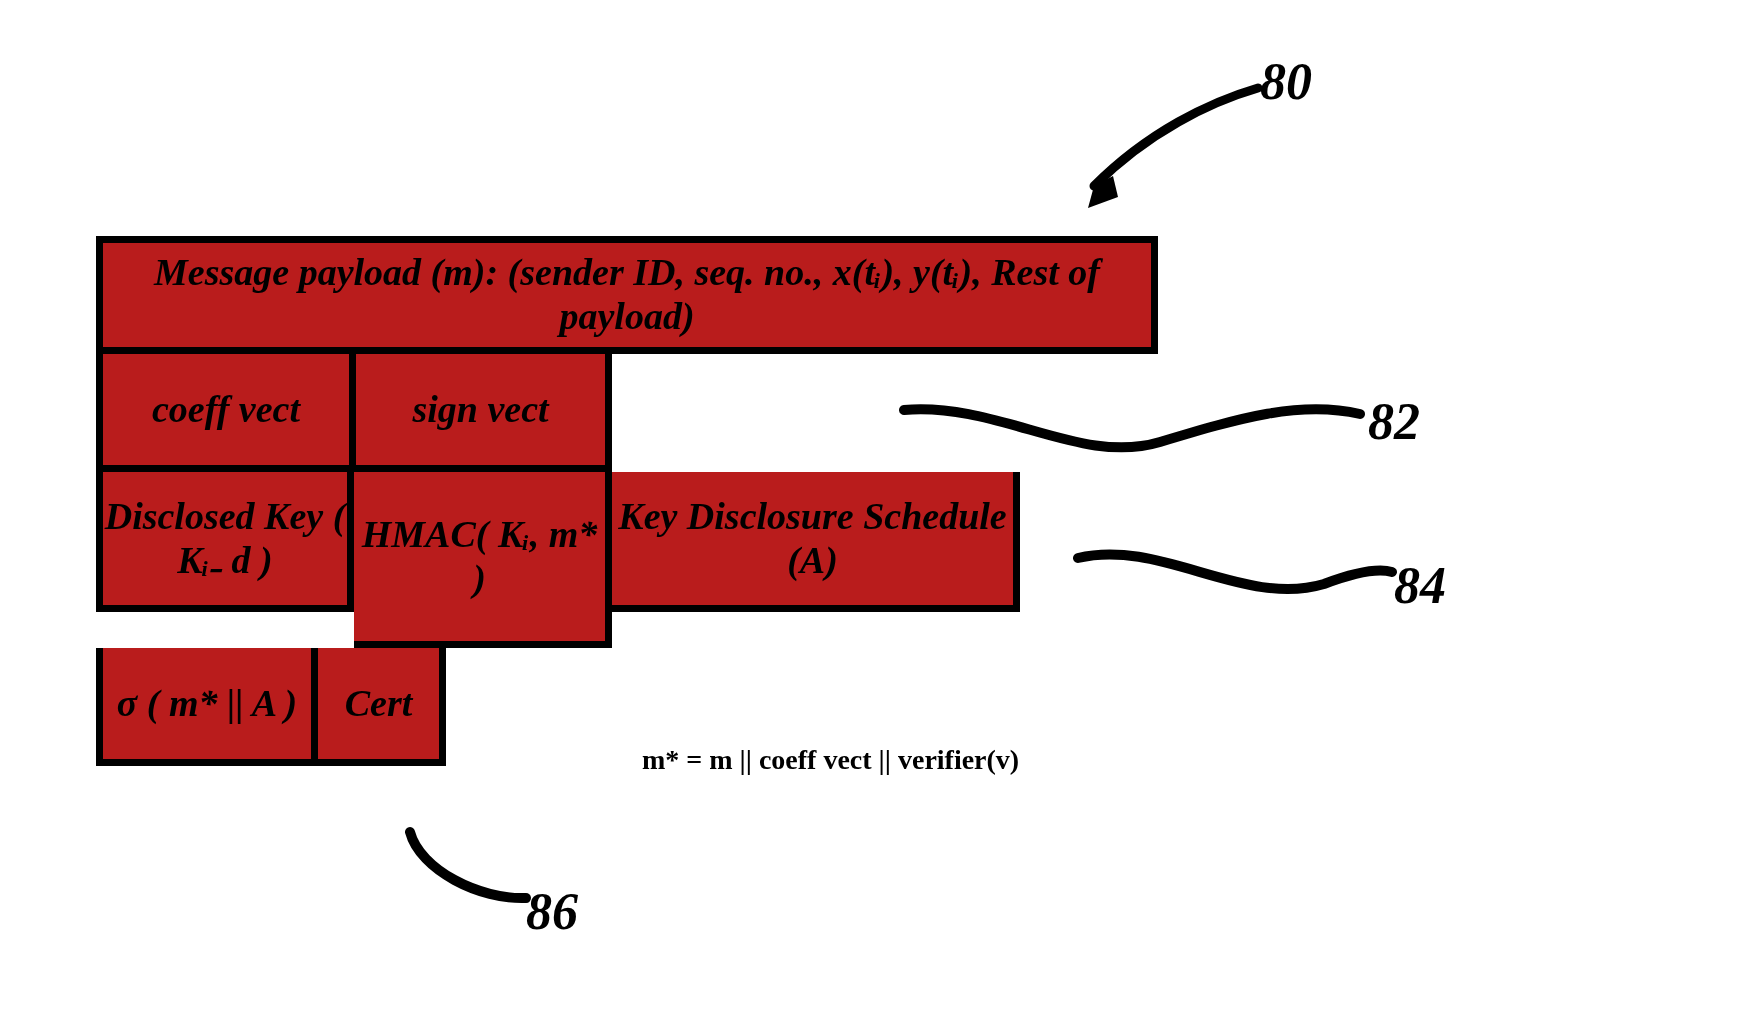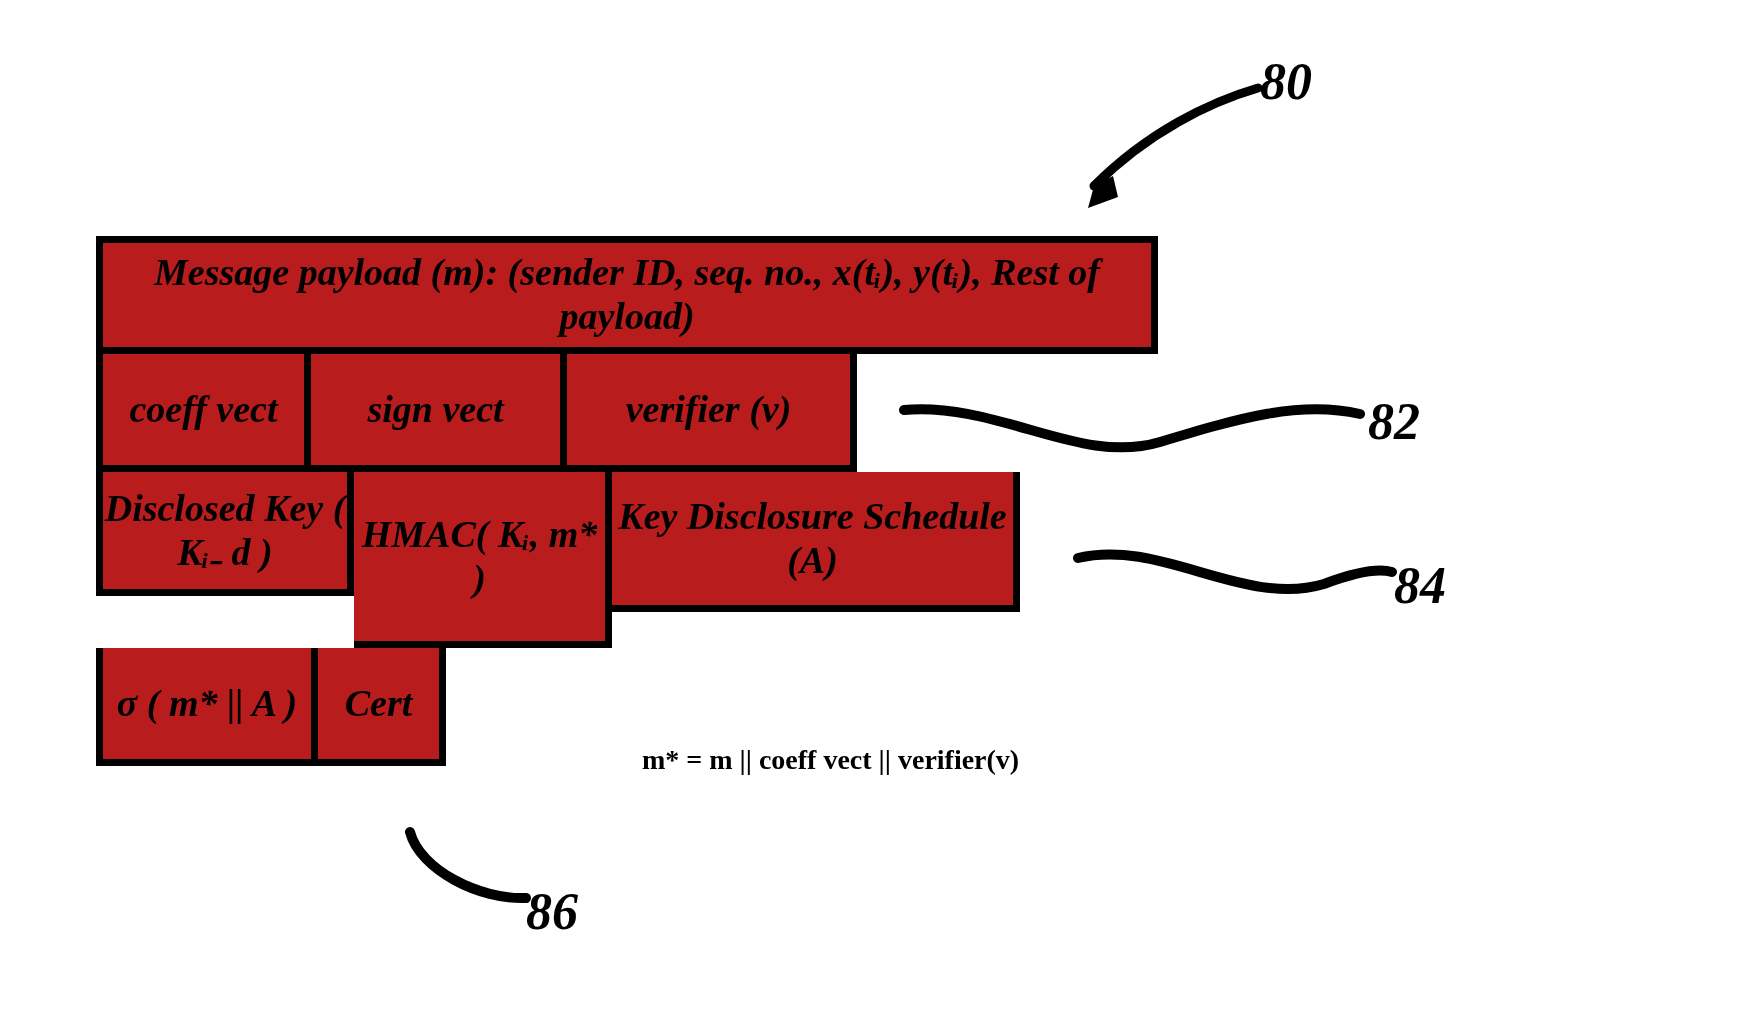--- a/index.html
+++ b/index.html
@@ -20,22 +20,22 @@
       font-style: italic;
       font-weight: bold;
       background: #b91c1c;
       line-height: 1.15;
     }
 
     .row + .row .cell { border-top: none; }
     .cell + .cell { border-left: none; }
 
     .r1c1 { width: 1062px; }
-    .r2c1 { width: 215px; } .r2c2 { width: 256px; } .r2c3 { width: 290px; }
-    .r3c1 { width: 258px; height: 124px; } .r3c2 { width: 258px; height: 176px; } .r3c3 { width: 408px; height: 140px; }
+    .r2c1 { width: 260px; } .r2c2 { width: 256px; } .r2c3 { width: 290px; }
+    .r3c1 { width: 258px; height: 140px; } .r3c2 { width: 258px; height: 176px; } .r3c3 { width: 408px; height: 140px; }
     .r4c1 { width: 222px; } .r4c2 { width: 128px; }
 
     .label {
       position: absolute;
       font-size: 52px;
       font-style: italic;
       font-weight: bold;
     }
     .label-80 { left: 1260px; top: 52px; }
     .label-82 { left: 1368px; top: 392px; }
@@ -62,21 +62,20 @@
 
 <div class="diagram">
 
   <div class="row">
     <div class="cell r1c1">Message payload (m): (sender ID, seq. no., x(tᵢ), y(tᵢ), Rest of payload)</div>
   </div>
 
   <div class="row">
     <div class="cell r2c1">coeff vect</div>
     <div class="cell r2c2">sign vect</div>
-    <div class="cell r2c3">verifier (v)</div>
   </div>
 
   <div class="row">
     <div class="cell r3c1">Disclosed Key ( Kᵢ₋ d )</div>
     <div class="cell r3c2">HMAC( Kᵢ, m* )</div>
     <div class="cell r3c3">Key Disclosure Schedule (A)</div>
   </div>
 
   <div class="row">
     <div class="cell r4c1">σ  ( m* || A )</div>

